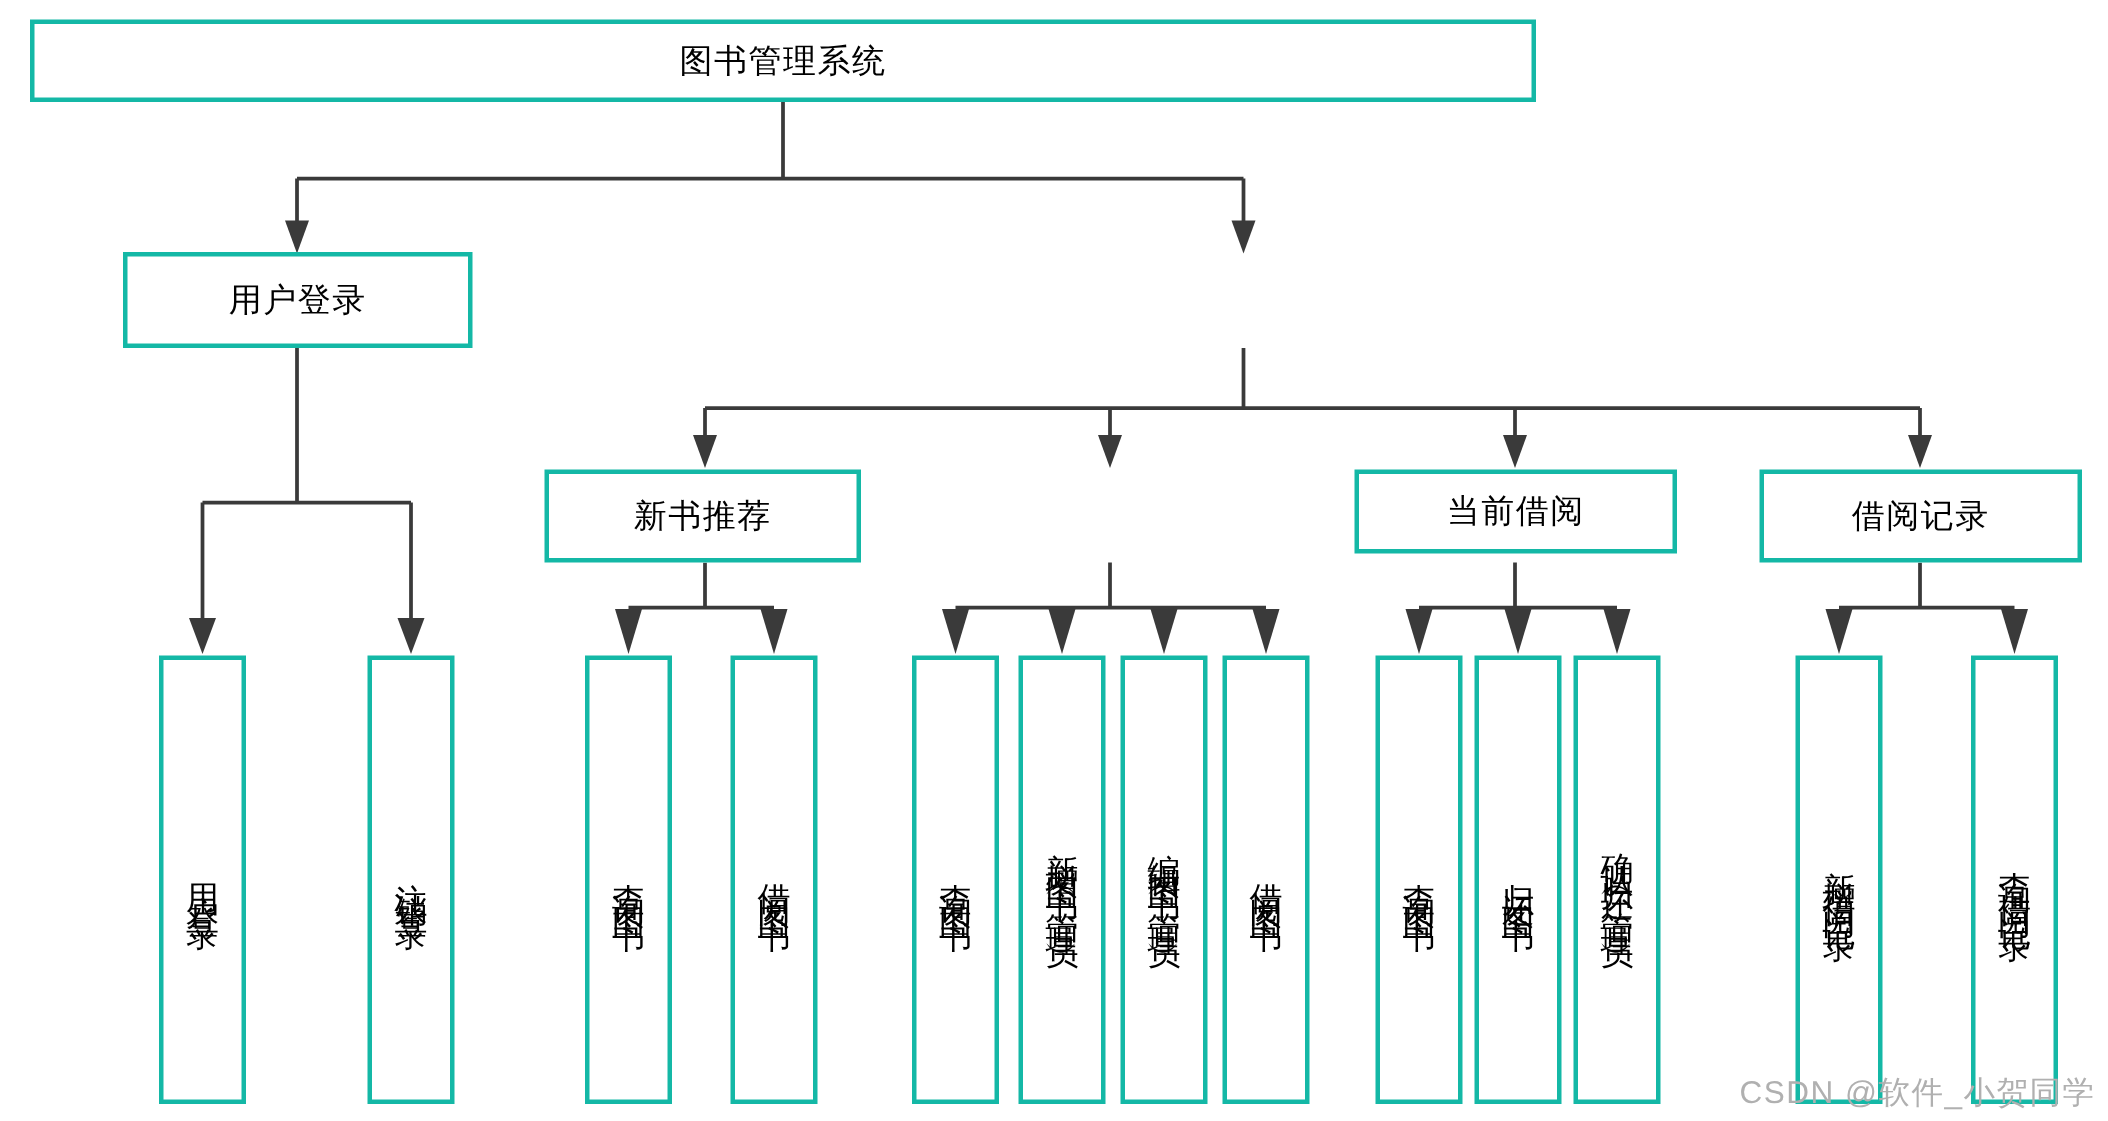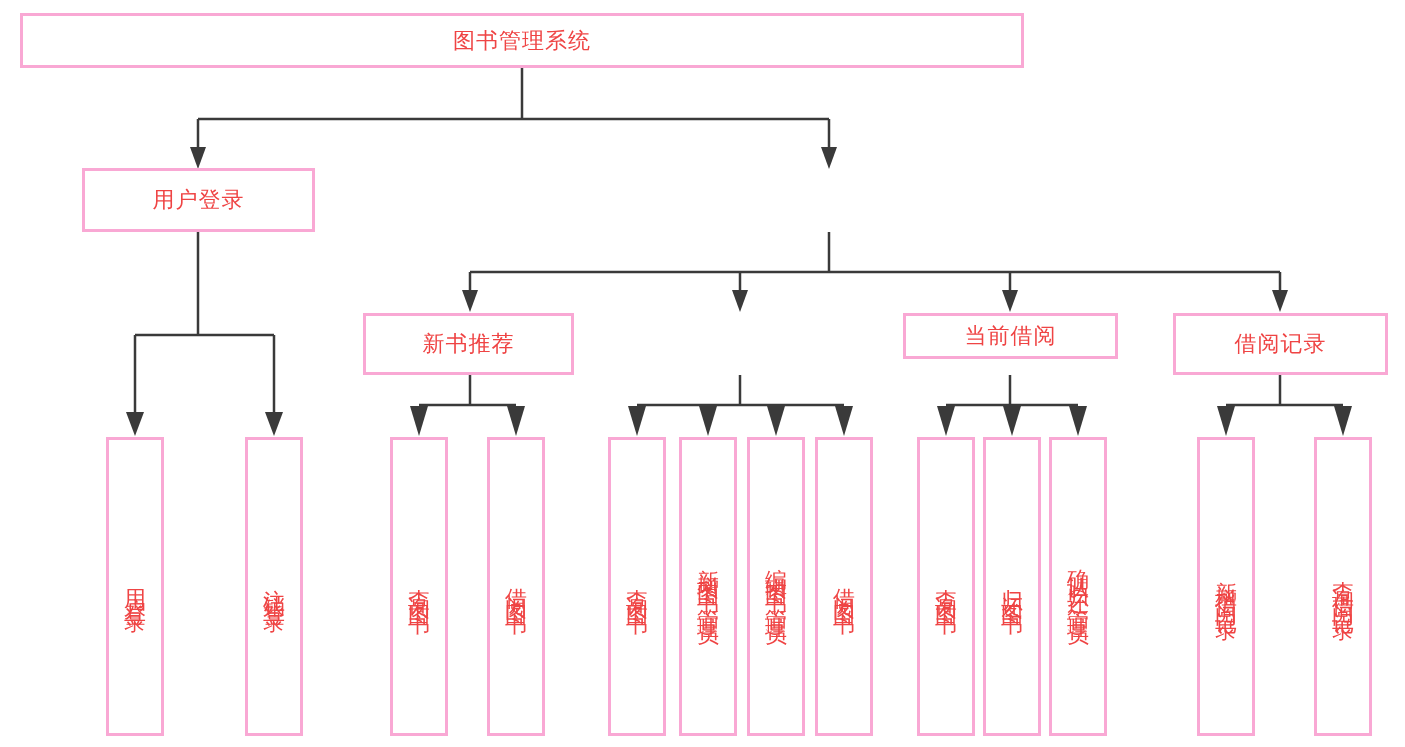--- a/index.html
+++ b/index.html
@@ -2,23 +2,23 @@
 <html><head>
 <meta charset="utf-8">
 <style>
   html,body{margin:0;padding:0;background:#ffffff;}
   body{font-family:"Liberation Sans",sans-serif;}
   .canvas{position:relative;width:1405px;height:747px;background:#ffffff;overflow:hidden;}
   .connectors{position:absolute;left:0;top:0;width:1405px;height:747px;pointer-events:none;}
   .node{
     position:absolute;
     box-sizing:border-box;
-    border:3px solid #f9a8d4;
+    border:3px solid #14b8a6;
     background:#ffffff;
-    color:#ef4444;
+    color:#000000;
     display:flex;align-items:center;justify-content:center;
     font-size:22px;
     letter-spacing:1px;
     text-align:center;
   }
   .node.h{white-space:nowrap;}
   .node.v{
     display:block;
     writing-mode:vertical-rl;
     text-orientation:mixed;
@@ -92,34 +92,35 @@
       <polygon points="1217,406 1235,406 1226,436" stroke="none"></polygon>
       <polygon points="1334,406 1352,406 1343,436" stroke="none"></polygon>
     </g>
   </svg>
 
   <div class="node h" style="left:20px;top:13px;width:1004px;height:55px">图书管理系统</div>
 
   <div class="node h" style="left:82px;top:168px;width:233px;height:64px">用户登录</div>
 
   <div class="node h" style="left:363px;top:313px;width:211px;height:62px">新书推荐</div>
-  <div class="node h" style="left:903px;top:313px;width:215px;height:46px">当前借阅</div>
+  <div class="node h" style="left:903px;top:313px;width:215px;height:56px">当前借阅</div>
   <div class="node h" style="left:1173px;top:313px;width:215px;height:62px">借阅记录</div>
 
   <div class="node v" style="left:106px;top:437px;width:58px;height:299px">用户登录</div>
   <div class="node v" style="left:245px;top:437px;width:58px;height:299px">注销登录</div>
 
   <div class="node v" style="left:390px;top:437px;width:58px;height:299px">查询图书</div>
   <div class="node v" style="left:487px;top:437px;width:58px;height:299px">借阅图书</div>
 
   <div class="node v" style="left:608px;top:437px;width:58px;height:299px">查询图书</div>
   <div class="node v" style="left:679px;top:437px;width:58px;height:299px">新增图书（管理员）</div>
   <div class="node v" style="left:747px;top:437px;width:58px;height:299px">编辑图书（管理员）</div>
   <div class="node v" style="left:815px;top:437px;width:58px;height:299px">借阅图书</div>
 
   <div class="node v" style="left:917px;top:437px;width:58px;height:299px">查询图书</div>
   <div class="node v" style="left:983px;top:437px;width:58px;height:299px">归还图书</div>
   <div class="node v" style="left:1049px;top:437px;width:58px;height:299px">确认归还（管理员）</div>
 
   <div class="node v" style="left:1197px;top:437px;width:58px;height:299px">新增借阅记录</div>
   <div class="node v" style="left:1314px;top:437px;width:58px;height:299px">查询借阅记录</div>
 
+  <div class="watermark">CSDN @软件_小贺同学</div>
 </div>
 
 </body></html>

